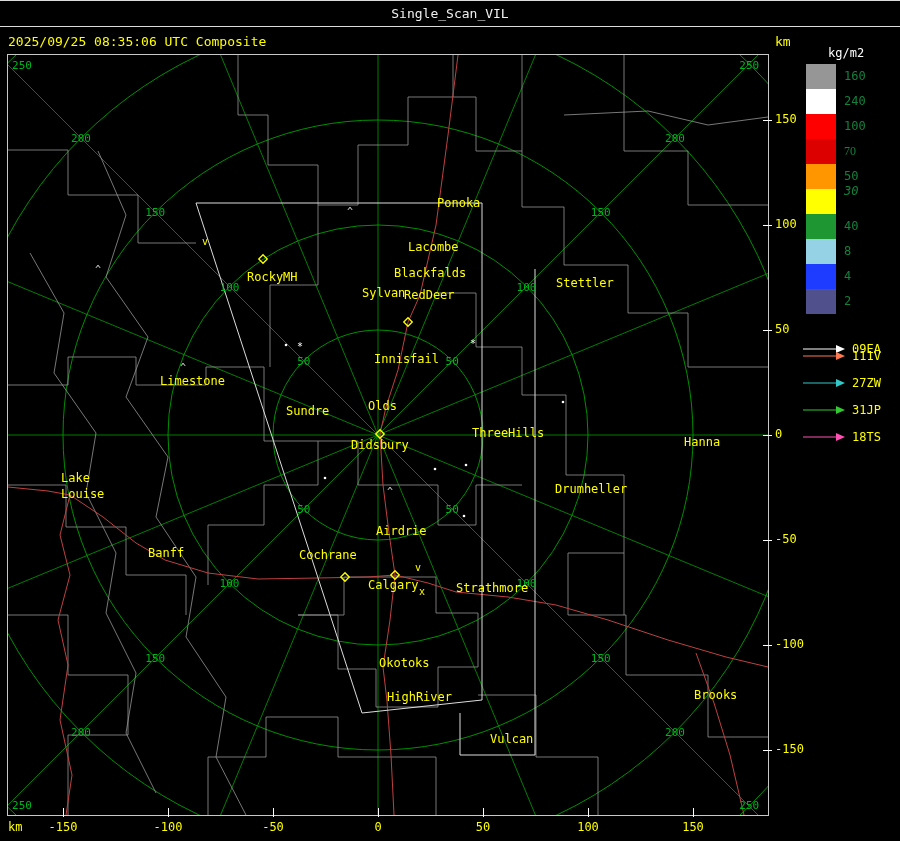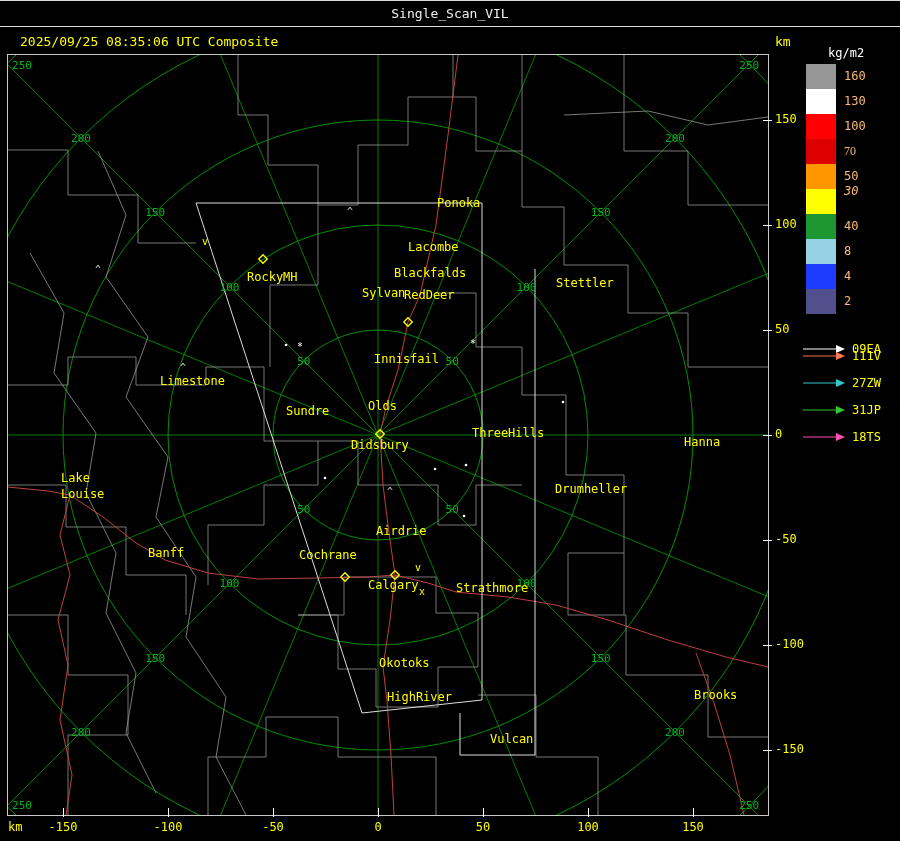--- a/index.html
+++ b/index.html
@@ -2,36 +2,36 @@
 <html><head>
 <meta charset="utf-8">
 <style>
   *{margin:0;padding:0;box-sizing:border-box}
   html,body{background:#000}
   body{width:900px;height:841px;position:relative;overflow:hidden;
        font-family:"DejaVu Sans Mono",monospace}
   #titlebar{position:absolute;left:0;top:0;width:900px;height:27px;
             border-top:1px solid #dcdcdc;border-bottom:1px solid #dcdcdc;
             color:#f0f0f0;font-size:13px;text-align:center;line-height:25px}
-  #timestamp{position:absolute;left:20px;top:34px;color:#ffff00;font-size:13px}
+  #timestamp{position:absolute;left:8px;top:34px;color:#ffff00;font-size:13px}
   #km-top{position:absolute;left:775px;top:34px;color:#ffff00;font-size:13px}
   #map{position:absolute;left:7px;top:54px;width:762px;height:762px;
        border:1px solid #c8c8c8;overflow:hidden}
   #map-svg{position:absolute;left:0;top:0;font-family:"DejaVu Sans Mono",monospace}
   #right-axis,#bottom-axis{position:absolute;left:0;top:0;width:900px;height:841px;pointer-events:none}
   .htick{position:absolute;left:763px;width:9px;height:1px;background:#fff}
   .rlab{position:absolute;left:775px;color:#ffff00;font-size:12px}
   .vtick{position:absolute;top:808px;width:1px;height:9px;background:#fff}
   .blab{position:absolute;top:820px;width:40px;text-align:center;color:#ffff00;font-size:12px}
   #km-bottom{position:absolute;left:8px;top:820px;color:#ffff00;font-size:12px}
   #legend{position:absolute;left:798px;top:40px;width:102px;height:420px}
   #legend-unit{position:absolute;left:30px;top:6px;color:#ffffff;font-size:12px}
   #legend-scale{position:absolute;left:0;top:24px;width:102px}
   .sbox{position:absolute;left:8px;width:30px;height:25px}
-  .slab{position:absolute;left:46px;color:#fdba74;font-size:12px}
+  .slab{position:absolute;left:46px;color:#15803d;font-size:12px}
   #legend-radars{position:absolute;left:4px;top:282px;width:98px}
   .rrow{position:absolute;left:0;height:14px;display:flex;align-items:center;gap:6px}
   .rrow span{color:#ffff00;font-size:12px}
 </style>
 </head>
 <body>
 
 <div id="titlebar">
   <span>Single_Scan_VIL</span>
 </div>
@@ -193,21 +193,21 @@
     <div class="blab" style="left: 673px;">150</div>
   </div>
 <div id="km-bottom">km</div>
 
 <div id="legend">
   <div id="legend-unit">kg/m2</div>
   <div id="legend-scale">
       <div class="sbox" style="top: 0px; background: rgb(150, 150, 150);"></div>
       <div class="slab" style="top: 5px;">160</div>
       <div class="sbox" style="top: 25px; background: rgb(255, 255, 255);"></div>
-      <div class="slab" style="top: 30px;">130</div>
+      <div class="slab" style="top: 30px;">240</div>
       <div class="sbox" style="top: 50px; background: rgb(255, 0, 0);"></div>
       <div class="slab" style="top: 55px;">100</div>
       <div class="sbox" style="top: 75px; background: rgb(220, 0, 0);"></div>
       <div class="slab" style="top: 80px; font-family: Liberation Serif, serif;">70</div>
       <div class="sbox" style="top: 100px; background: rgb(255, 150, 0);"></div>
       <div class="slab" style="top: 105px;">50</div>
       <div class="sbox" style="top: 125px; background: rgb(255, 255, 0);"></div>
       <div class="slab" style="top: 120px; font-style: italic;">30</div>
       <div class="sbox" style="top: 150px; background: rgb(30, 150, 50);"></div>
       <div class="slab" style="top: 155px;">40</div>

